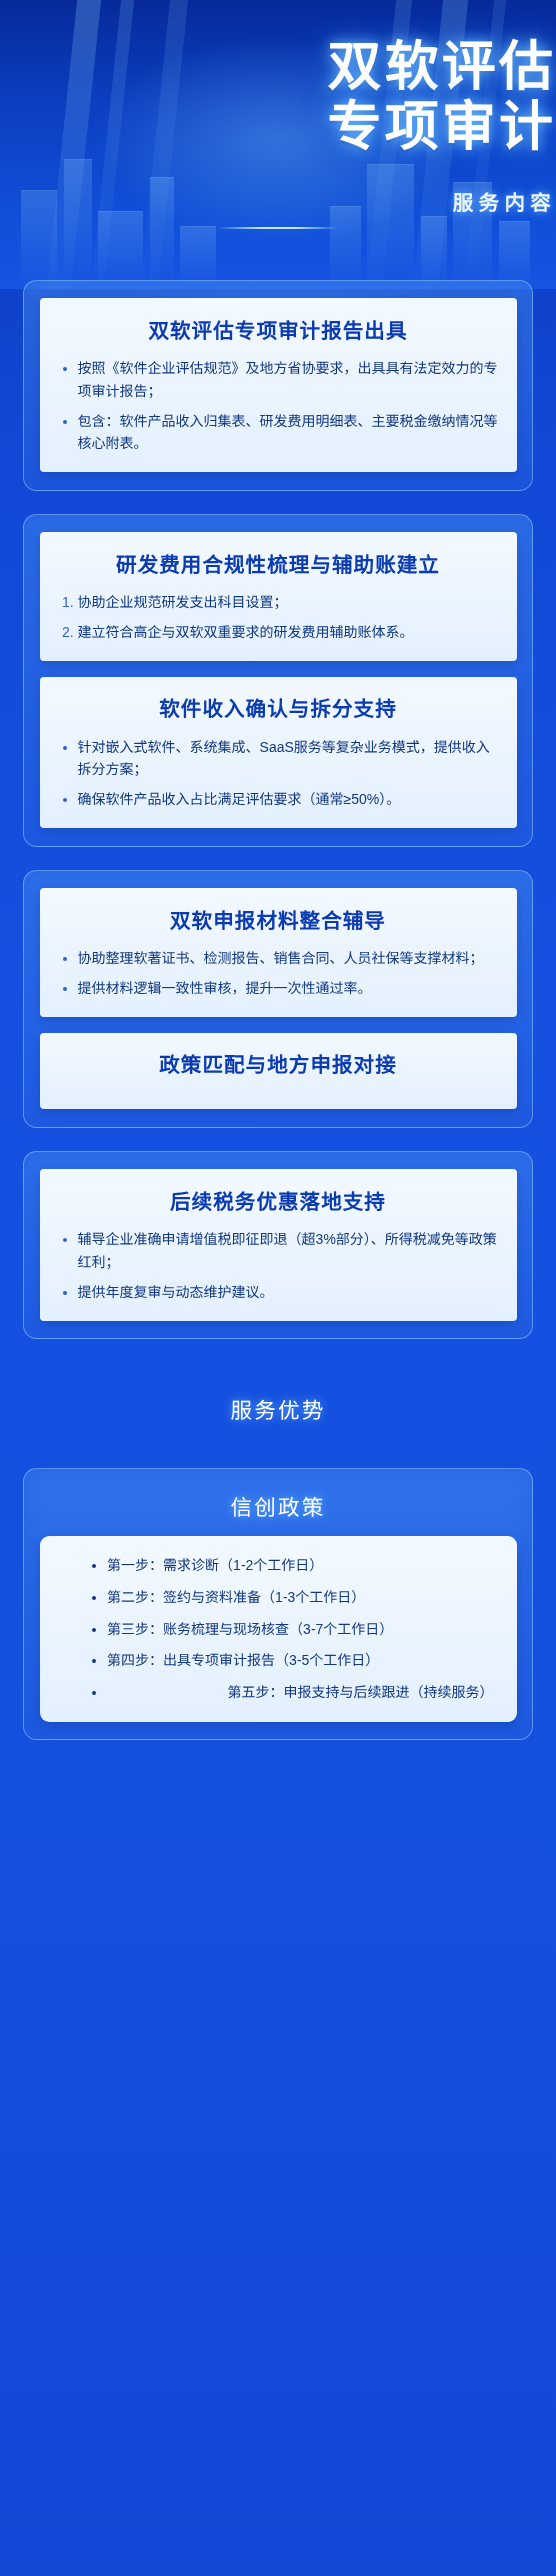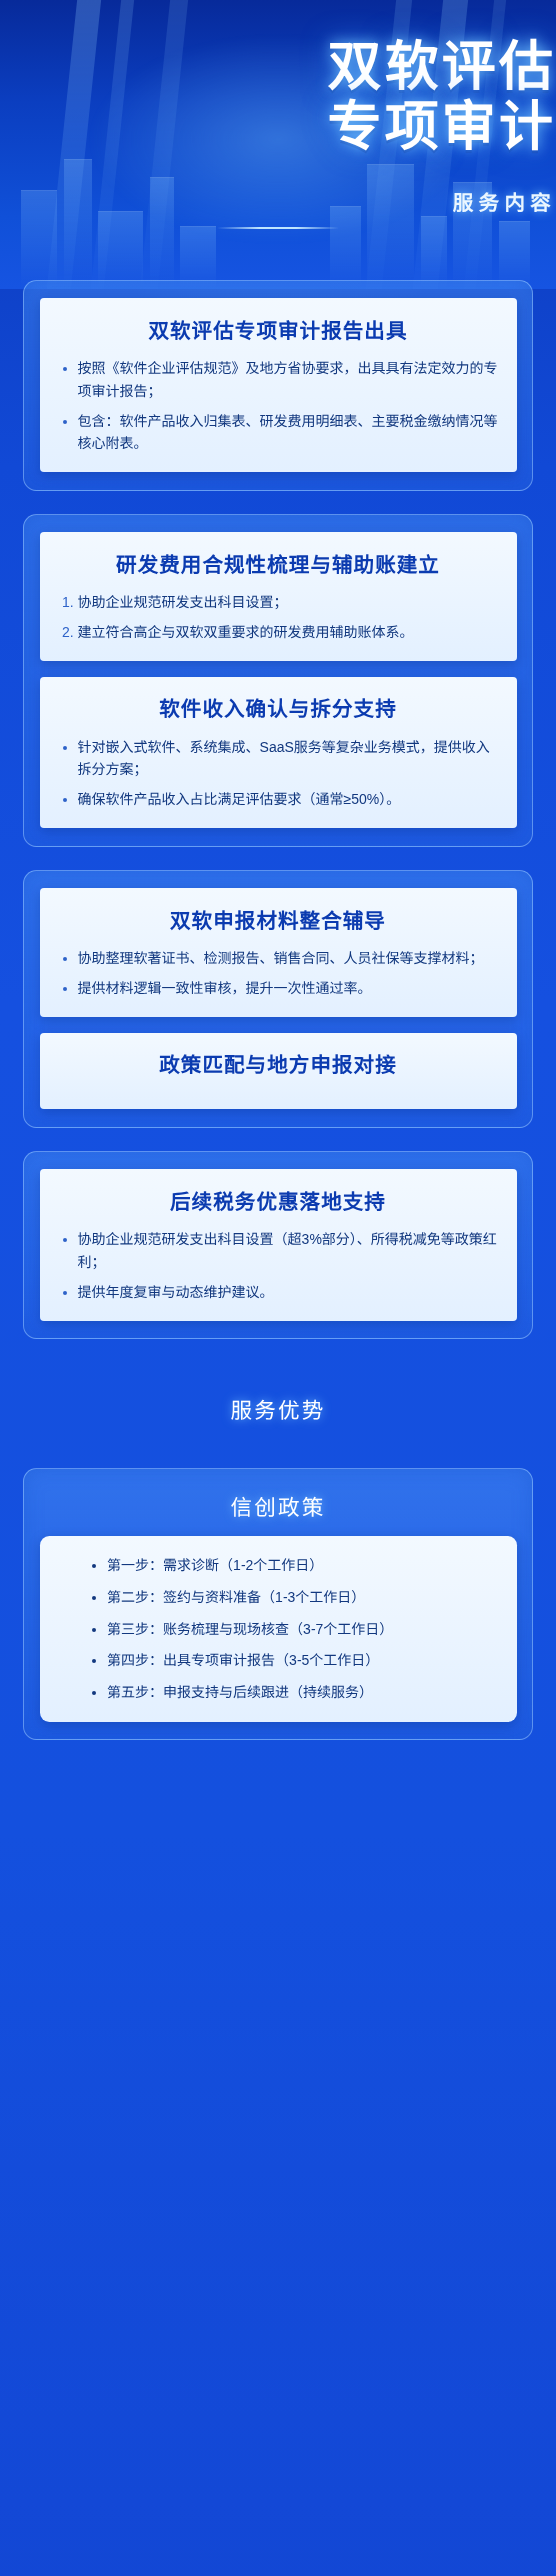--- a/index.html
+++ b/index.html
@@ -176,21 +176,21 @@
     box-shadow: 0 3.1px 11.3px rgba(5,35,110,0.28);
   }
   .flow-card ul {
     margin: 0;
     padding-left: 20.6px;
     color: #12387f;
     font-size: 14px;
     line-height: 1.62;
   }
   .flow-card li { margin-bottom: 9.3px; margin-left: 24px; }
-  .flow-card li:last-child { margin-bottom: 0; }
+  .flow-card li:last-child { margin-bottom: 0; text-align: right; }
   .spacer-l { height: 28px; }
 </style>
 </head>
 <body>
 
 <div class="page">
 
   <div class="hero">
     <div class="hero-bg"></div>
     <div class="glow-ring"></div>
@@ -264,21 +264,21 @@
       </div>
       <div class="card">
         <div class="card-title">政策匹配与地方申报对接</div>
       </div>
     </div>
 
     <div class="group">
       <div class="card">
         <div class="card-title">后续税务优惠落地支持</div>
         <ul>
-          <li>协助企业规范研发支出科目设置（超3%部分）、所得税减免等政策红利；</li>
+          <li>辅导企业准确申请增值税即征即退（超3%部分）、所得税减免等政策红利；</li>
           <li>提供年度复审与动态维护建议。</li>
         </ul>
       </div>
     </div>
 
     <div class="spacer-l"></div>
 
     <div class="section-heading">服务优势</div>
 
     <div class="spacer-l"></div>

